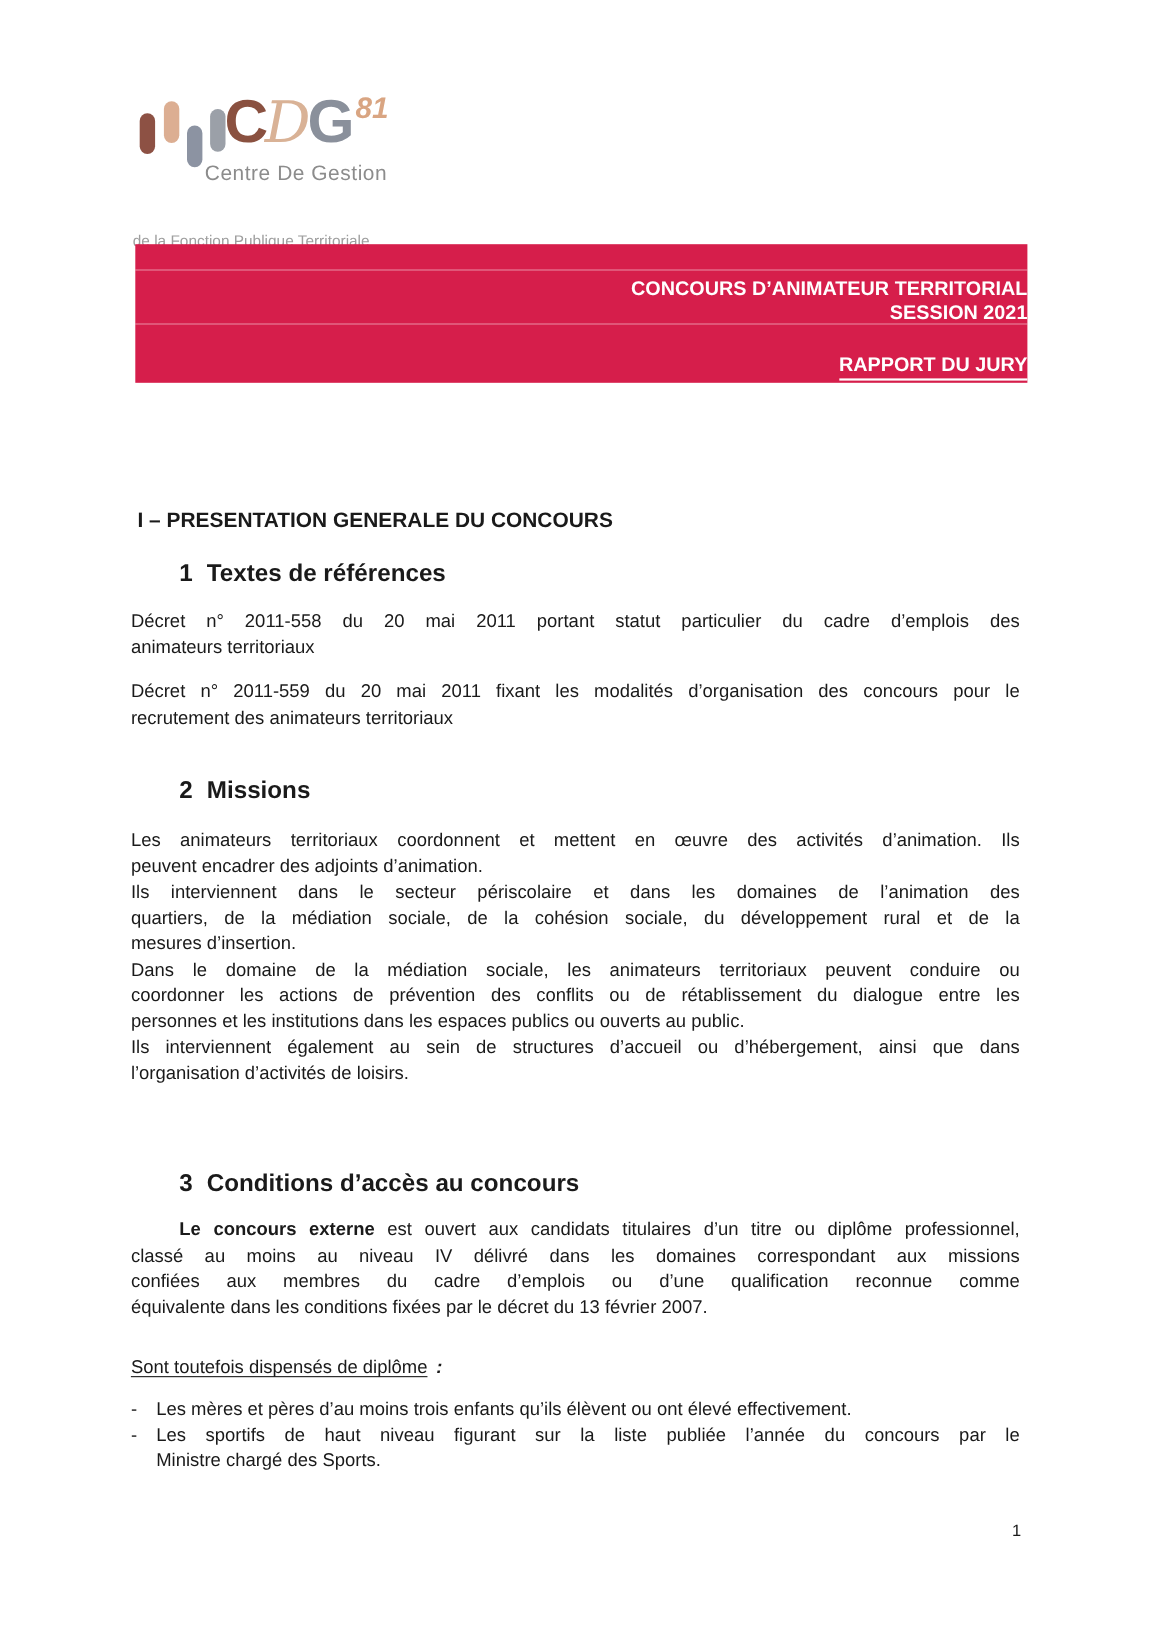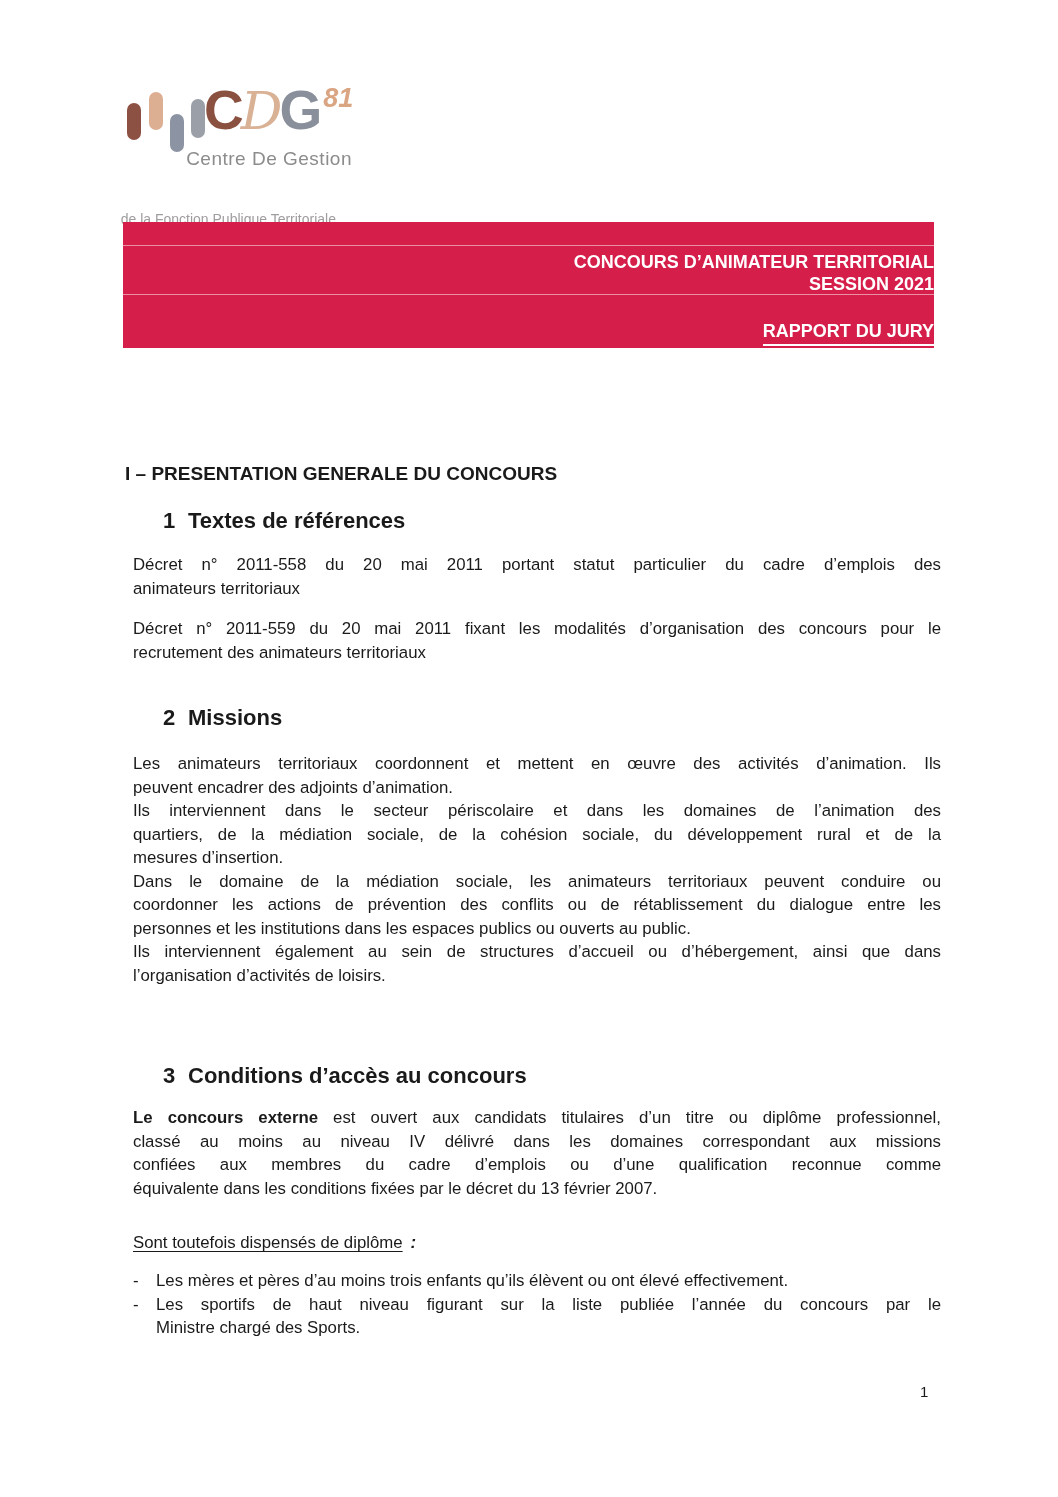--- a/index.html
+++ b/index.html
@@ -48,26 +48,26 @@
     position: absolute; left: 125px; width: 808px;
     font-size: 19px; font-weight: bold; line-height: 24px;
   }
   .h2 {
     position: absolute; left: 125px; width: 770px; padding-left: 38px;
     font-size: 22px; font-weight: bold; line-height: 24px;
   }
   .h2 .num { display: inline-block; width: 25px; }
 
   .para {
-    position: absolute; left: 133px; width: 808px;
+    position: absolute; left: 119px; width: 808px;
     font-size: 16.8px; line-height: 23.5px;
   }
   .jline { text-align: justify; text-align-last: justify; }
   .jline.last { text-align-last: left; }
-  .b { font-weight: bold; }
+  .b { font-weight: bold; margin-left: 44px; }
 
   .ul { text-decoration: underline; text-underline-offset: 3px; }
   .colon { font-style: italic; font-weight: bold; margin-left: 8px; }
 
   .brow { display: flex; }
   .bmark { width: 23px; flex: none; }
   .btext { flex: 1; min-width: 0; }
 
   .pagenum { position: absolute; left: 920px; top: 1383px; font-size: 15px; color: #1a1a1a; }
 </style>

